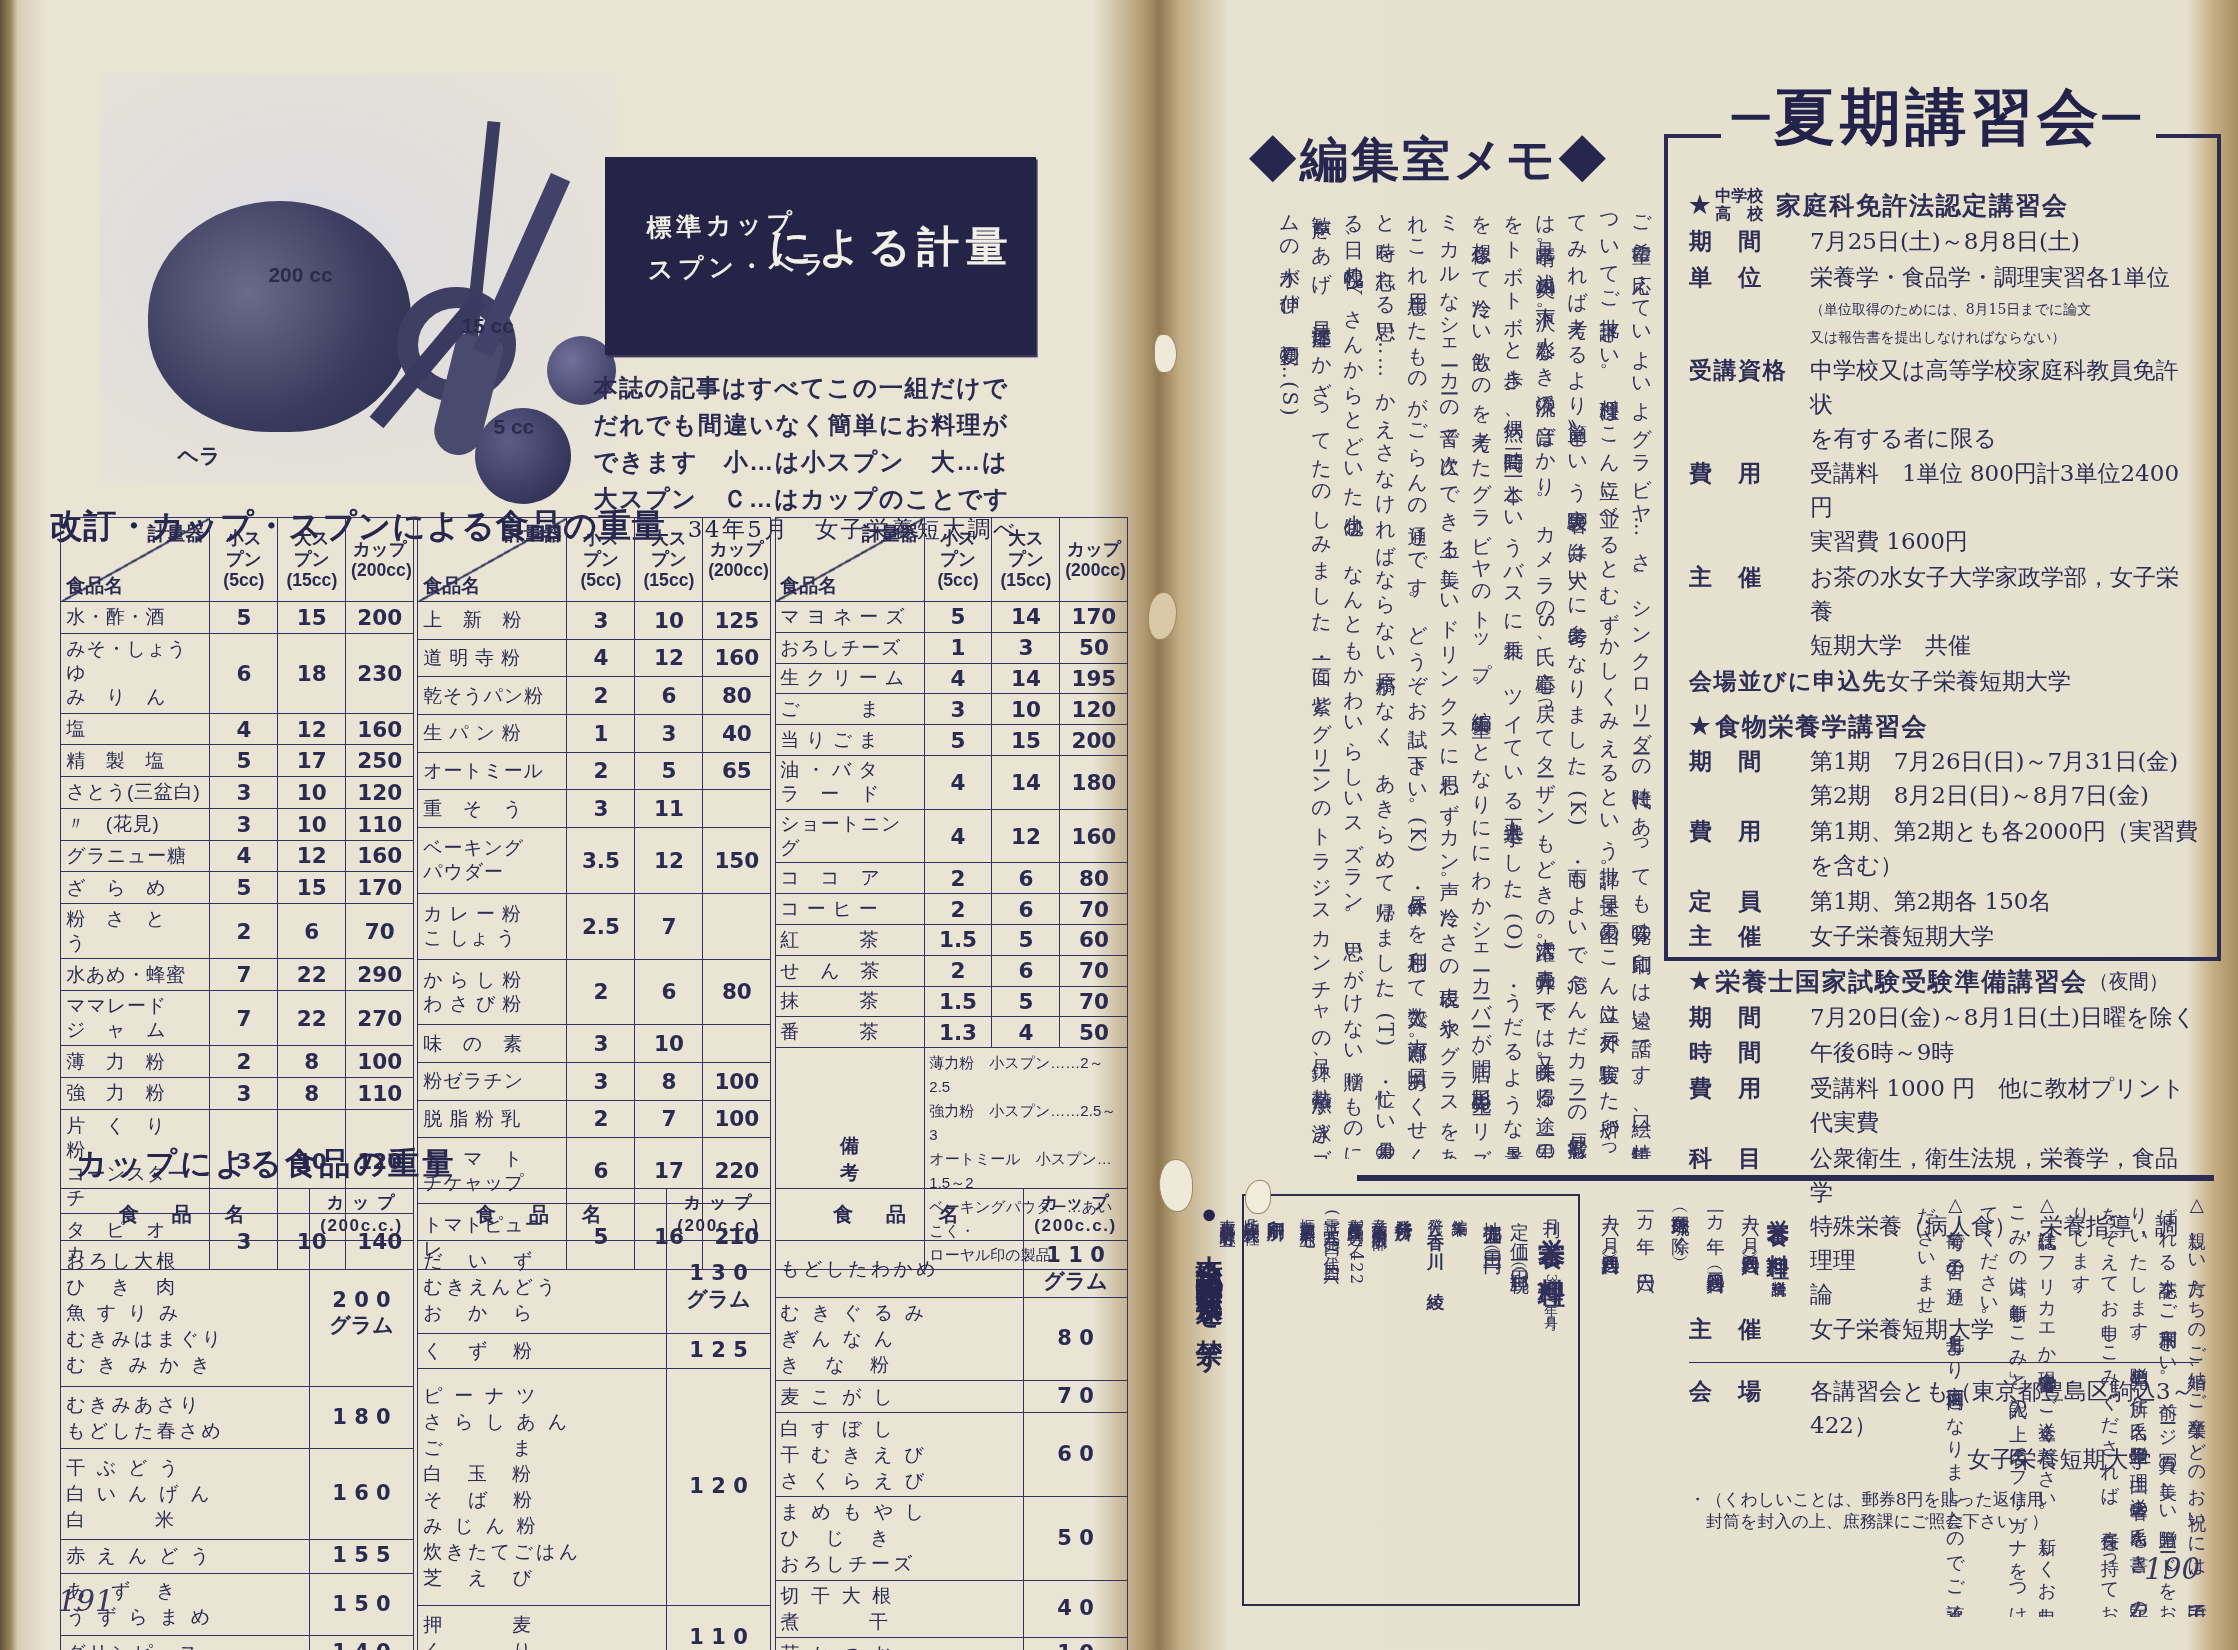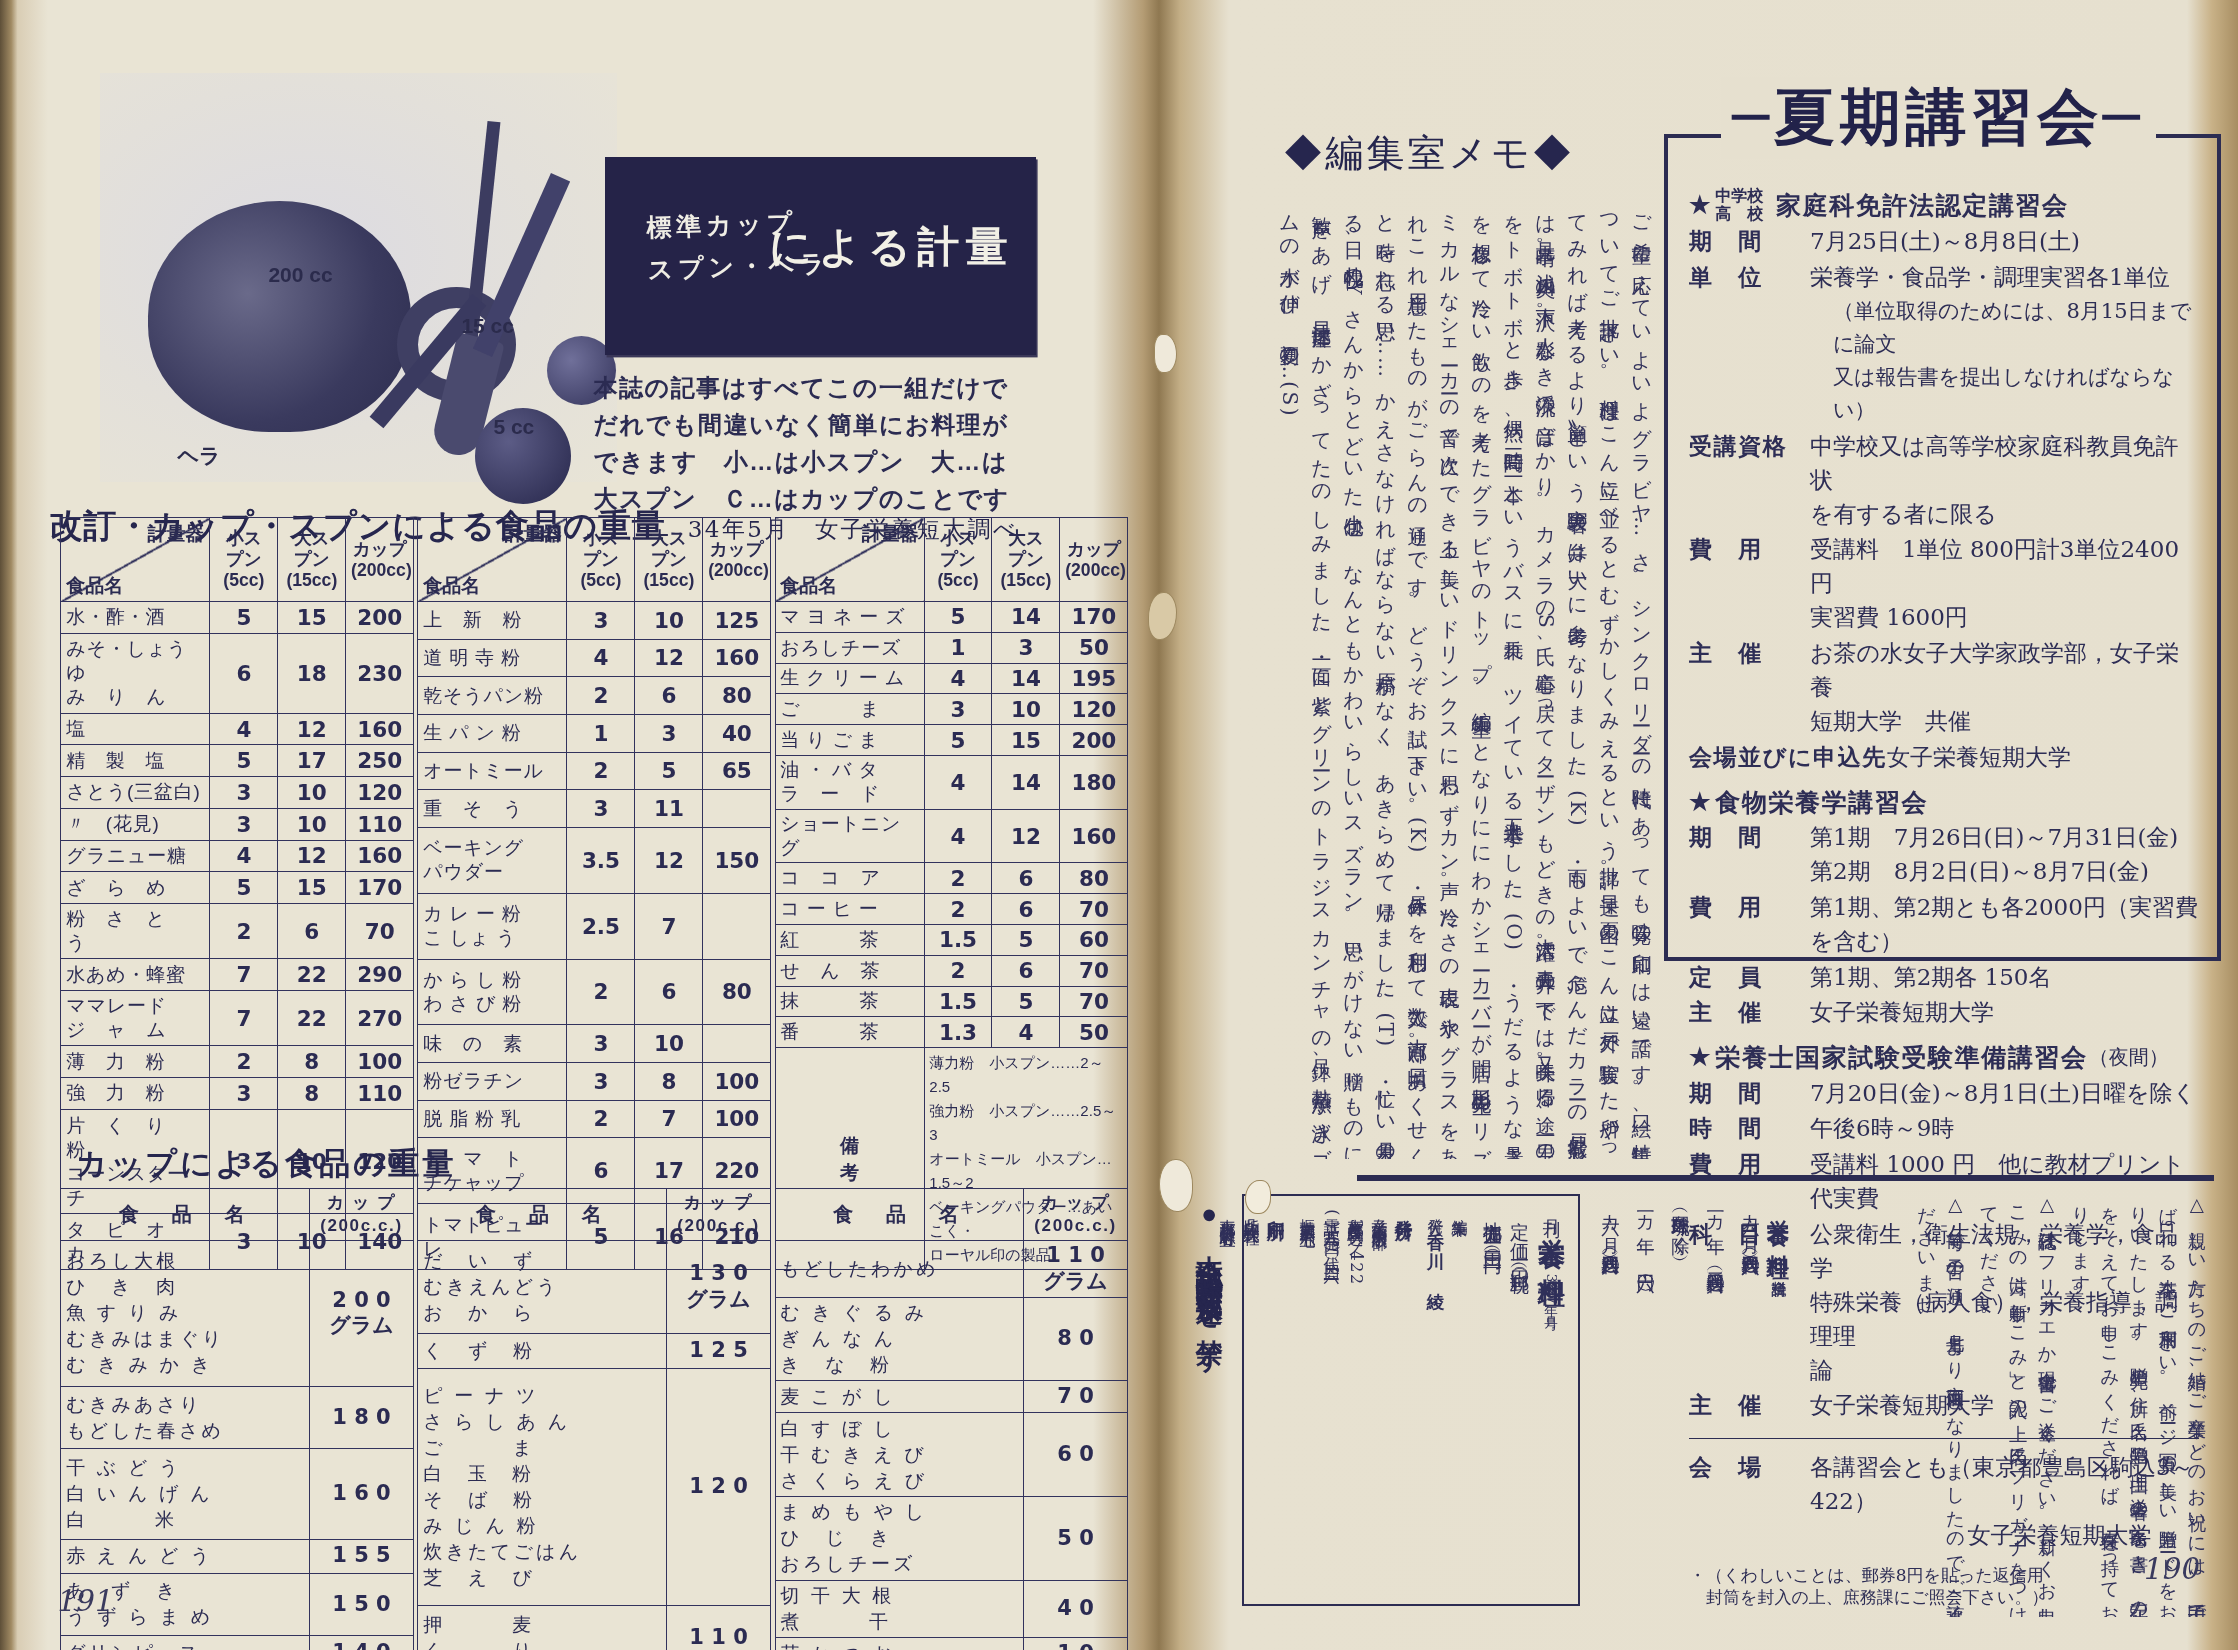--- a/index.html
+++ b/index.html
@@ -55,39 +55,39 @@
   table.t1 td.note-lbl{font-size:19px;font-weight:bold;text-align:center;width:34px;white-space:pre-line;line-height:27px;}
   table.t1 td.note-txt{font-size:15px;line-height:24px;white-space:pre-line;letter-spacing:0;}
   table.t2{width:354px;}
   table.t2 th{font-size:20px;font-weight:bold;letter-spacing:6.4px;white-space:pre-line;line-height:23px;}
   table.t2 td.name{font-size:19px;line-height:26px;letter-spacing:3.2px;white-space:pre-line;}
   table.t2 td.val{font-size:21px;font-weight:bold;text-align:center;width:93px;white-space:pre-line;line-height:25.5px;
       font-family:"DejaVu Sans","Liberation Sans",sans-serif;}
   .pn{position:absolute;font-style:italic;font-size:29.5px;color:#3a3a5e;font-family:"DejaVu Serif",serif;}
   
   .memo-head{position:absolute;left:1197px;top:128px;width:463px;text-align:center;
-      font-family:"Liberation Sans",sans-serif;font-weight:normal;font-size:38px;letter-spacing:3.2px;color:#26264e;}
+      font-family:"Liberation Sans",sans-serif;font-weight:bold;font-size:48px;letter-spacing:3.2px;color:#26264e;}
   .memo-body{position:absolute;left:1192px;top:201px;width:466px;height:958px;overflow:hidden;
       writing-mode:vertical-rl;font-size:20px;line-height:32px;letter-spacing:2.4px;color:#33335c;text-align:justify;}
   
   .sem-box{position:absolute;left:1664px;top:134px;width:549px;height:819px;border:4px solid #2c2c52;}
   .sem-title{position:absolute;left:1664px;top:77px;width:549px;text-align:center;z-index:2;}
   .sem-title span{display:inline-block;background:#e6e0cf;padding:0 11.2px;font-size:61px;font-weight:bold;
       letter-spacing:4.8px;color:#22224a;font-family:"DejaVu Serif",serif;}
   .sem-inner{position:absolute;inset:38px 17.6px 12.8px 21px;font-size:23px;line-height:34px;color:#2d2d55;}
   .sem-sec{margin-top:11.2px;}
   .sem-sec-head{display:flex;align-items:center;font-weight:bold;}
   .sem-star{font-size:24px;margin-right:4.8px;}
   .sem-school{font-size:16px;line-height:17.6px;white-space:pre-line;margin-right:12.8px;font-weight:bold;}
   .sem-sec-title{font-size:25px;letter-spacing:1.6px;font-family:"Liberation Sans",sans-serif;}
   .sem-sec-note{font-size:20px;font-weight:normal;margin-left:1px;}
   .sem-row{display:flex;margin-top:1.6px;}
   .sem-lbl{min-width:121px;font-weight:bold;letter-spacing:1.6px;flex-shrink:0;}
   .sem-txt{white-space:pre-line;}
-  .sem-small .sem-txt{font-size:21px;line-height:33px;margin-left:23px;}
+  .sem-small .sem-txt{font-size:14px;line-height:28px;}
   .sem-hr{border-top:1.6px solid #2c2c52;margin:16px 0 11.2px 0;}
   .sem-venue2{text-align:right;padding-right:48px;}
   .sem-foot{font-size:17px;line-height:22.3px;white-space:pre-line;margin-top:11.2px;}
   
   .colo-rule{position:absolute;left:1357px;top:1175px;width:857px;height:5.6px;background:#2c2c52;}
   .colo{position:absolute;left:1191px;top:1194px;width:1025px;height:431px;display:flex;gap:14.4px;}
   .ban{writing-mode:vertical-rl;font-family:"Liberation Sans",sans-serif;font-weight:bold;font-size:27px;
        letter-spacing:4.8px;color:#26264e;padding-top:4.8px;}
   .pubbox{border:2.4px solid #2c2c52;width:338px;height:412px;writing-mode:vertical-rl;padding:9.6px 8px;
        box-sizing:border-box;font-size:17.6px;letter-spacing:1.6px;color:#30305a;}

